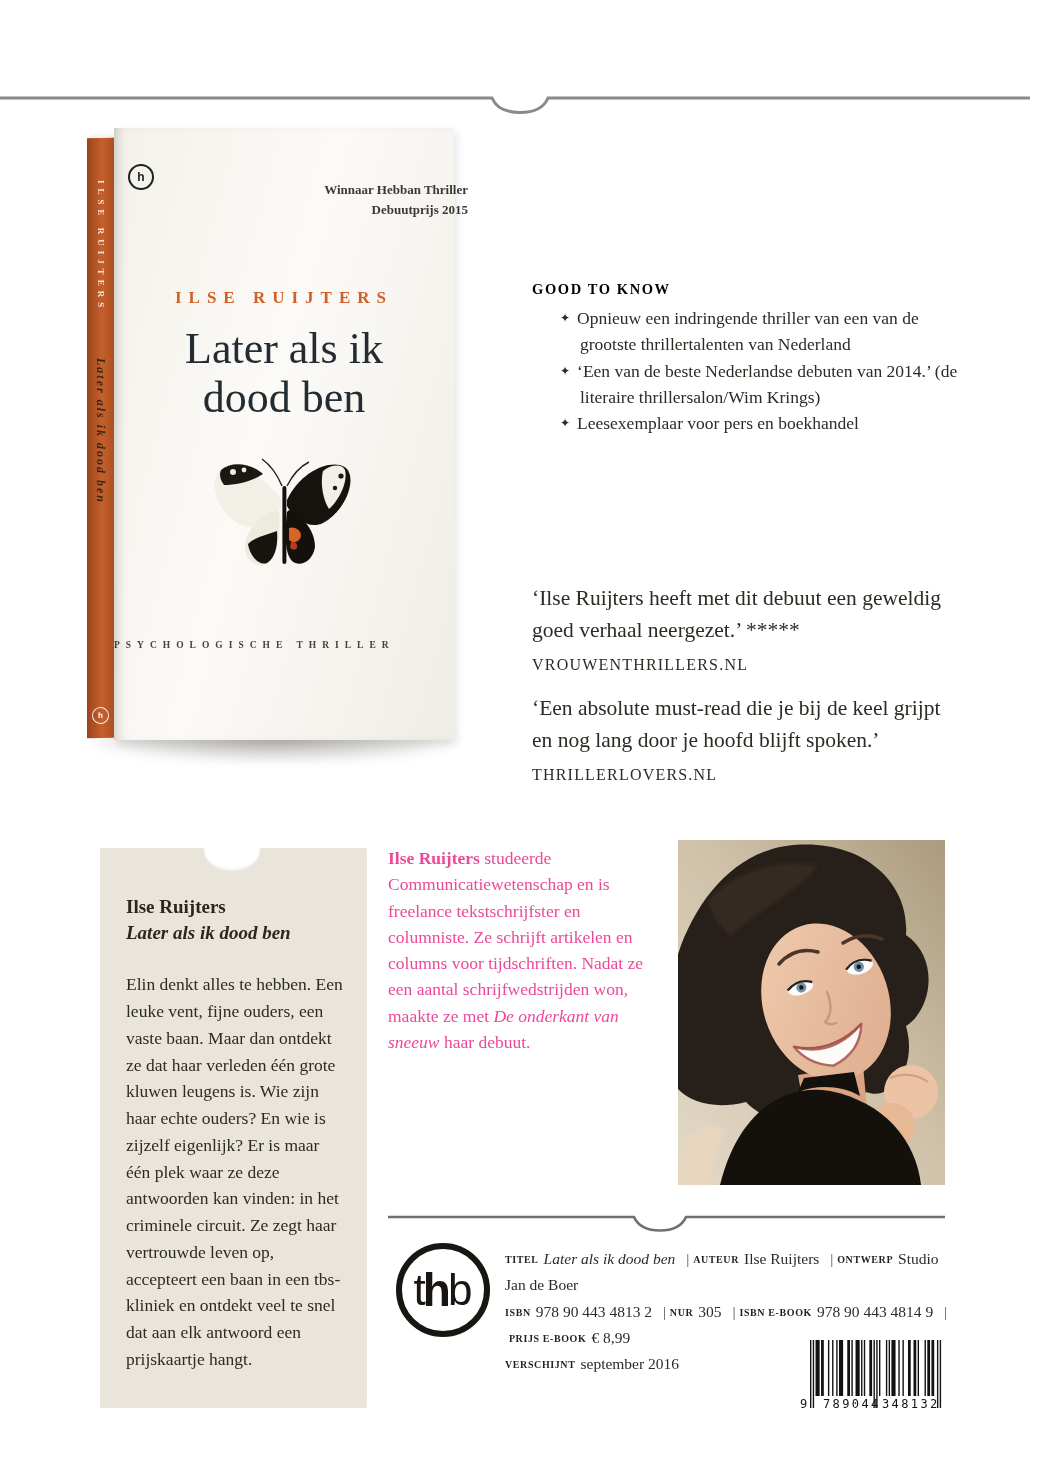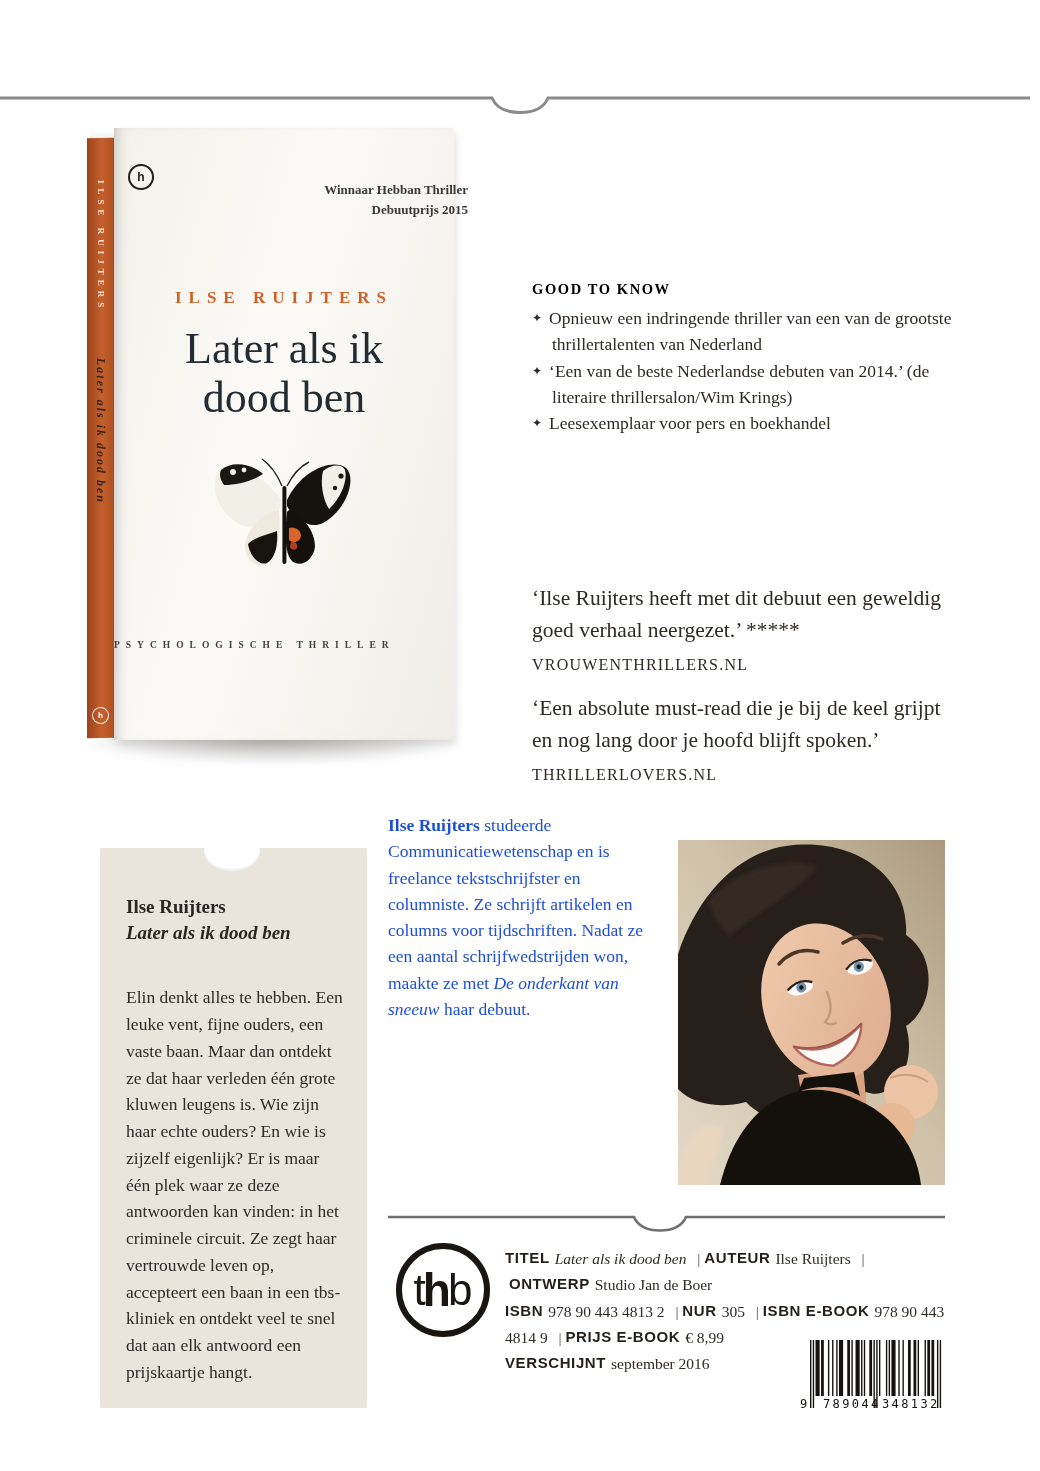--- a/index.html
+++ b/index.html
@@ -47,52 +47,52 @@
   .cover-genre { left:0; top:512px; width:100%; text-align:left; font-weight:bold;
     font-size:9.5px; letter-spacing:6px; color:#45433e; }
 
   
   .headline { left:532px; top:130px; width:424px;
     font-family:"Liberation Sans",sans-serif; font-weight:normal;
     font-size:31px; line-height:1.28; color:#1f1d1a; letter-spacing:-0.2px; }
   .gtk-label { left:532px; top:281px; font-weight:bold; font-size:14.5px; letter-spacing:1.6px; color:#000000; }
   .gtk-list { left:532px; top:305px; width:432px; margin:0; padding:0; list-style:none;
     font-size:17.5px; line-height:1.5; color:#2e2a24; }
-  .gtk-list li { padding-left:20px; text-indent:-20px; }
+  .gtk-list li { padding-left:20px; text-indent:-20px;margin-left:28px; }
   .gtk-star { font-size:12px; margin-right:7px; position:relative; top:-2px; }
   .quote { left:532px; width:434px; font-size:21.5px; line-height:1.5; color:#2e2a24; }
   .quote-1 { top:570px;margin-top:12px; }
   .quote-2 { top:692px; }
   .quote-source { font-size:16px; letter-spacing:1.2px; text-transform:uppercase; }
 
   
   .panel { left:100px; top:848px; width:267px; height:560px; background:#e9e5db; border-radius:2px; }
   .panel-notch { position:absolute; left:104px; top:-17px; width:56px; height:40px; background:#ffffff;
     border-radius:50%; box-shadow:inset 0 -2px 2px rgba(0,0,0,.06); }
   .panel-inner { position:absolute; left:26px; top:46px; width:218px; }
   .panel-author { font-weight:bold; font-size:19px; line-height:1.35; color:#2b2620; }
   .panel-title { font-weight:bold; font-style:italic; font-size:19px; line-height:1.35; color:#2b2620; }
-  .panel-body { margin-top:39px; font-size:17.5px; line-height:1.53; color:#2e2a24; }
-
-  
-  .bio { left:388px; top:812px; width:276px; font-size:17.5px; line-height:1.5; color:#1d4ed8; }
+  .panel-body { margin-top:26px; font-size:17.5px; line-height:1.53; color:#2e2a24; }
+
+  
+  .bio { left:388px; top:845px; width:276px; font-size:17.5px; line-height:1.5; color:#ec4899; }
   .photo { left:678px; top:840px; width:267px; height:345px; }
 
   
   .meta-rule { left:388px; top:1206px; width:557px; height:28px; }
   .pub-logo { left:396px; top:1243px; width:82px; height:82px; border:6px solid #191511; border-radius:50%;
     display:flex; align-items:center; justify-content:center;
     font-family:"Liberation Sans",sans-serif; color:#191511; }
   .pub-logo .l-t { font-size:44px; font-weight:normal; letter-spacing:-3px; }
   .pub-logo .l-h { font-size:46px; font-weight:bold; letter-spacing:-3px; }
   .pub-logo .l-b { font-size:44px; font-weight:normal; }
   .meta { left:505px; top:1246px; width:445px; }
   .meta-line { font-size:15.5px; line-height:1.7; color:#2e2a24; }
   .meta-item + .meta-item::before { content:"|\00a0"; color:#55504a; margin-left:7px; }
-  .meta-label { font-family:Liberation Sans, sans-serif; font-weight:bold; font-size:15px;
+  .meta-label { font-family:Liberation Serif, serif; font-weight:bold; font-size:10px;
     letter-spacing:0.6px; color:#241f1a; margin-right:5px; position:relative; top:-1px; }
   .meta-val-italic { font-style:italic; }
 
   
   .barcode { left:797px; top:1334px; width:150px; height:80px; background:#fff; }
 </style>
 </head>
 <body>
 
 <div class="page">

